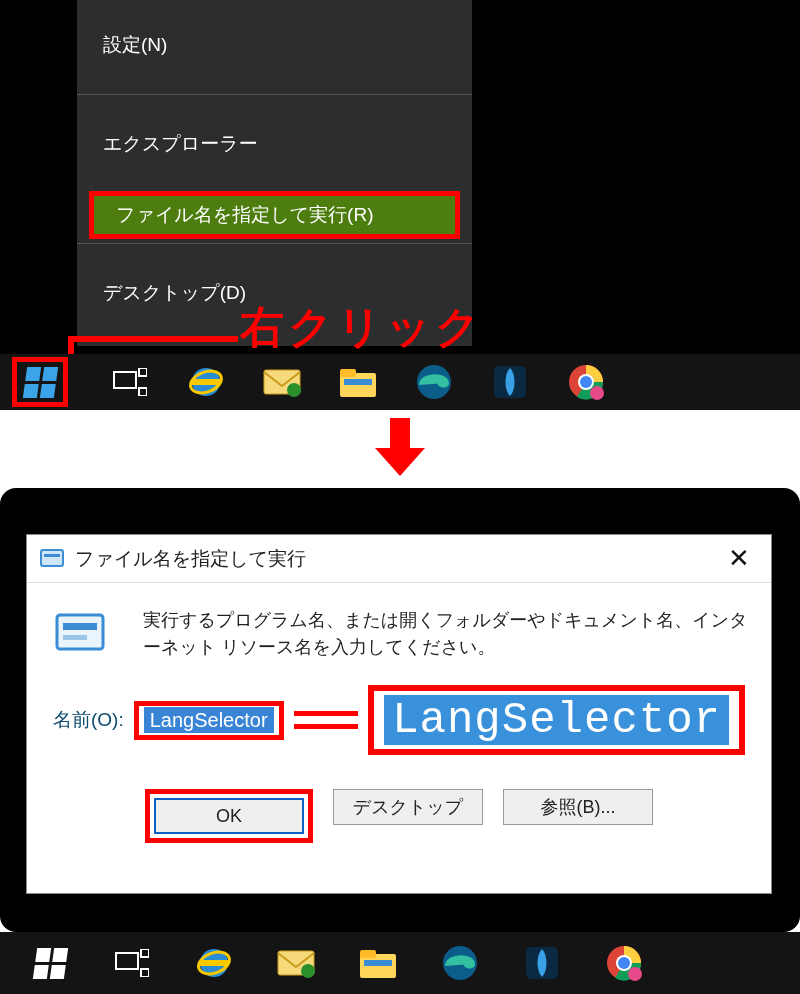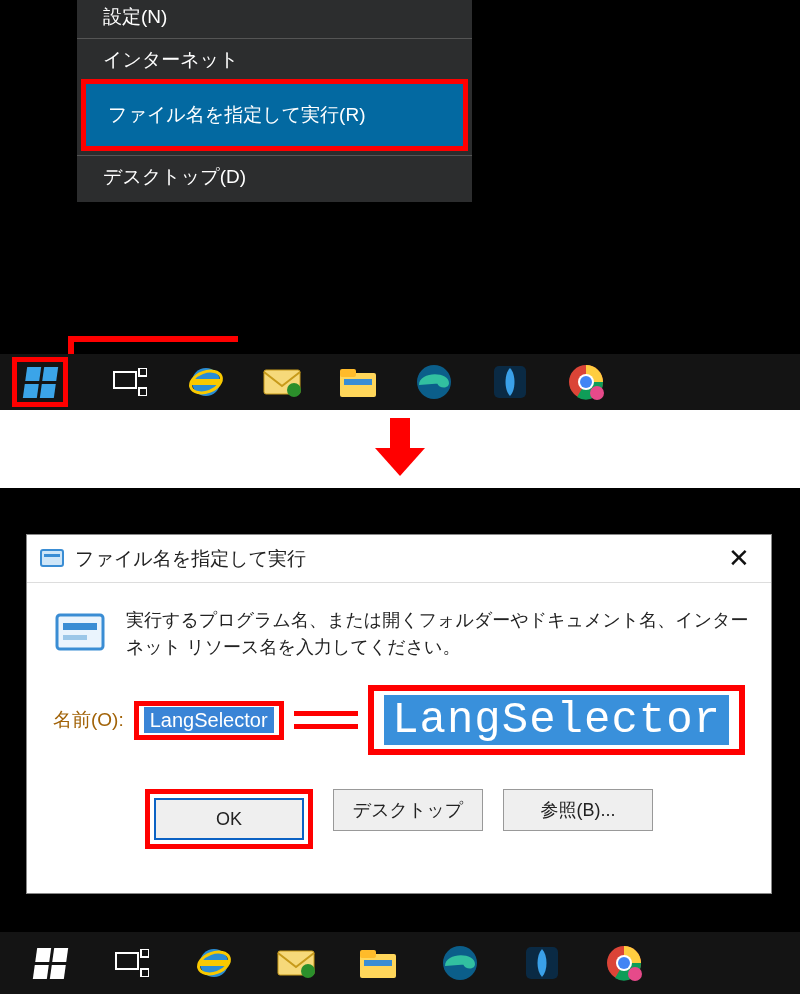--- a/index.html
+++ b/index.html
@@ -22,31 +22,31 @@
   .context-menu {
     position: absolute;
     left: 77px; top: 0;
     width: 395px;
     background: #2c2d2e;
     color: #fff;
     font-size: 19px;
     padding-bottom: 8px;
   }
   .menu-item {
-    padding: 4px 26px;
+    padding: 32px 26px;
     display: flex;
     align-items: center;
     justify-content: space-between;
     cursor: pointer;
   }
   .menu-item.highlighted {
-    background: #0369a1;
+    background: #4d7c0f;
     border: 5px solid #ff0000;
-    margin: 2px 4px;
-    padding: 18px 22px;
+    margin: 2px 12px;
+    padding: 6px 22px;
   }
   .menu-divider {
     height: 1px;
     background: #555;
     margin: 4px 0;
   }
   .chevron {
     color: #ccc;
     font-size: 16px;
   }
@@ -105,20 +105,21 @@
     width: 60px; height: 60px;
     color: #ff0000;
   }
 
   
   .bottom-panel {
     position: absolute;
     left: 0; top: 488px;
     width: 800px; height: 444px;
     background: #000;
+    border-radius: 16px;
   }
   .run-dialog {
     position: absolute;
     left: 26px; top: 46px;
     width: 746px; height: 360px;
     background: #fff;
     border: 1px solid #888;
   }
   .run-titlebar {
     height: 48px;
@@ -140,41 +141,41 @@
     width: 40px; height: 40px;
     display: flex; align-items: center; justify-content: center;
     font-size: 26px;
     color: #111;
     cursor: pointer;
   }
 
   .run-body {
     padding: 24px 18px 10px 26px;
     display: flex;
-    gap: 19px;
+    gap: 36px;
   }
   .run-body-icon {
     width: 54px; height: 54px;
     flex-shrink: 0;
   }
   .run-desc {
     font-size: 18px;
     color: #222;
     line-height: 1.5;
   }
 
   .run-input-row {
     display: flex;
     align-items: center;
     padding: 14px 26px;
     gap: 10px;
   }
   .run-label {
     font-size: 19px;
-    color: #a16207;
+    color: #0c4a6e;
     white-space: nowrap;
   }
   .input-highlight {
     border: 5px solid #ff0000;
     padding: 3px 5px;
     display: inline-block;
   }
   .run-input {
     background: #3a84d6;
     color: #fff;
@@ -204,21 +205,21 @@
   }
 
   .run-buttons {
     display: flex;
     gap: 20px;
     padding: 20px 26px 26px 26px;
     justify-content: center;
   }
   .dlg-btn {
     min-width: 150px;
-    height: 42px;
+    height: 36px;
     border: 1px solid #999;
     background: #efefef;
     font-size: 18px;
     color: #222;
     cursor: pointer;
     display: flex; align-items: center; justify-content: center;
   }
   .dlg-btn.primary {
     border: 2px solid #0b62c4;
   }
@@ -250,31 +251,32 @@
 <body>
 
 <div class="top-panel">
 
   <div class="context-menu">
     <div class="menu-item">
       <span>設定(N)</span>
     </div>
     <div class="menu-divider"></div>
     <div class="menu-item">
-      <span>インターネット</span>
+      <span>エクスプローラー</span>
     </div>
     <div class="menu-item highlighted">
       <span>ファイル名を指定して実行(R)</span>
     </div>
     <div class="menu-divider"></div>
     <div class="menu-item">
       <span>デスクトップ(D)</span>
     </div>
   </div>
 
+  <div class="annotation-rightclick">右クリック</div>
   <div class="annotation-line1"></div>
   <div class="annotation-line-v"></div>
 
   <div class="taskbar top">
     <div style="width:56px"></div>
     <div class="tb-icon">
       <svg width="34" height="28" viewBox="0 0 34 28">
           <rect x="1" y="4" width="22" height="16" fill="none" stroke="#fff" stroke-width="2"></rect>
           <rect x="26" y="0" width="8" height="8" fill="none" stroke="#fff" stroke-width="2"></rect>
           <rect x="26" y="20" width="8" height="8" fill="none" stroke="#fff" stroke-width="2"></rect>

